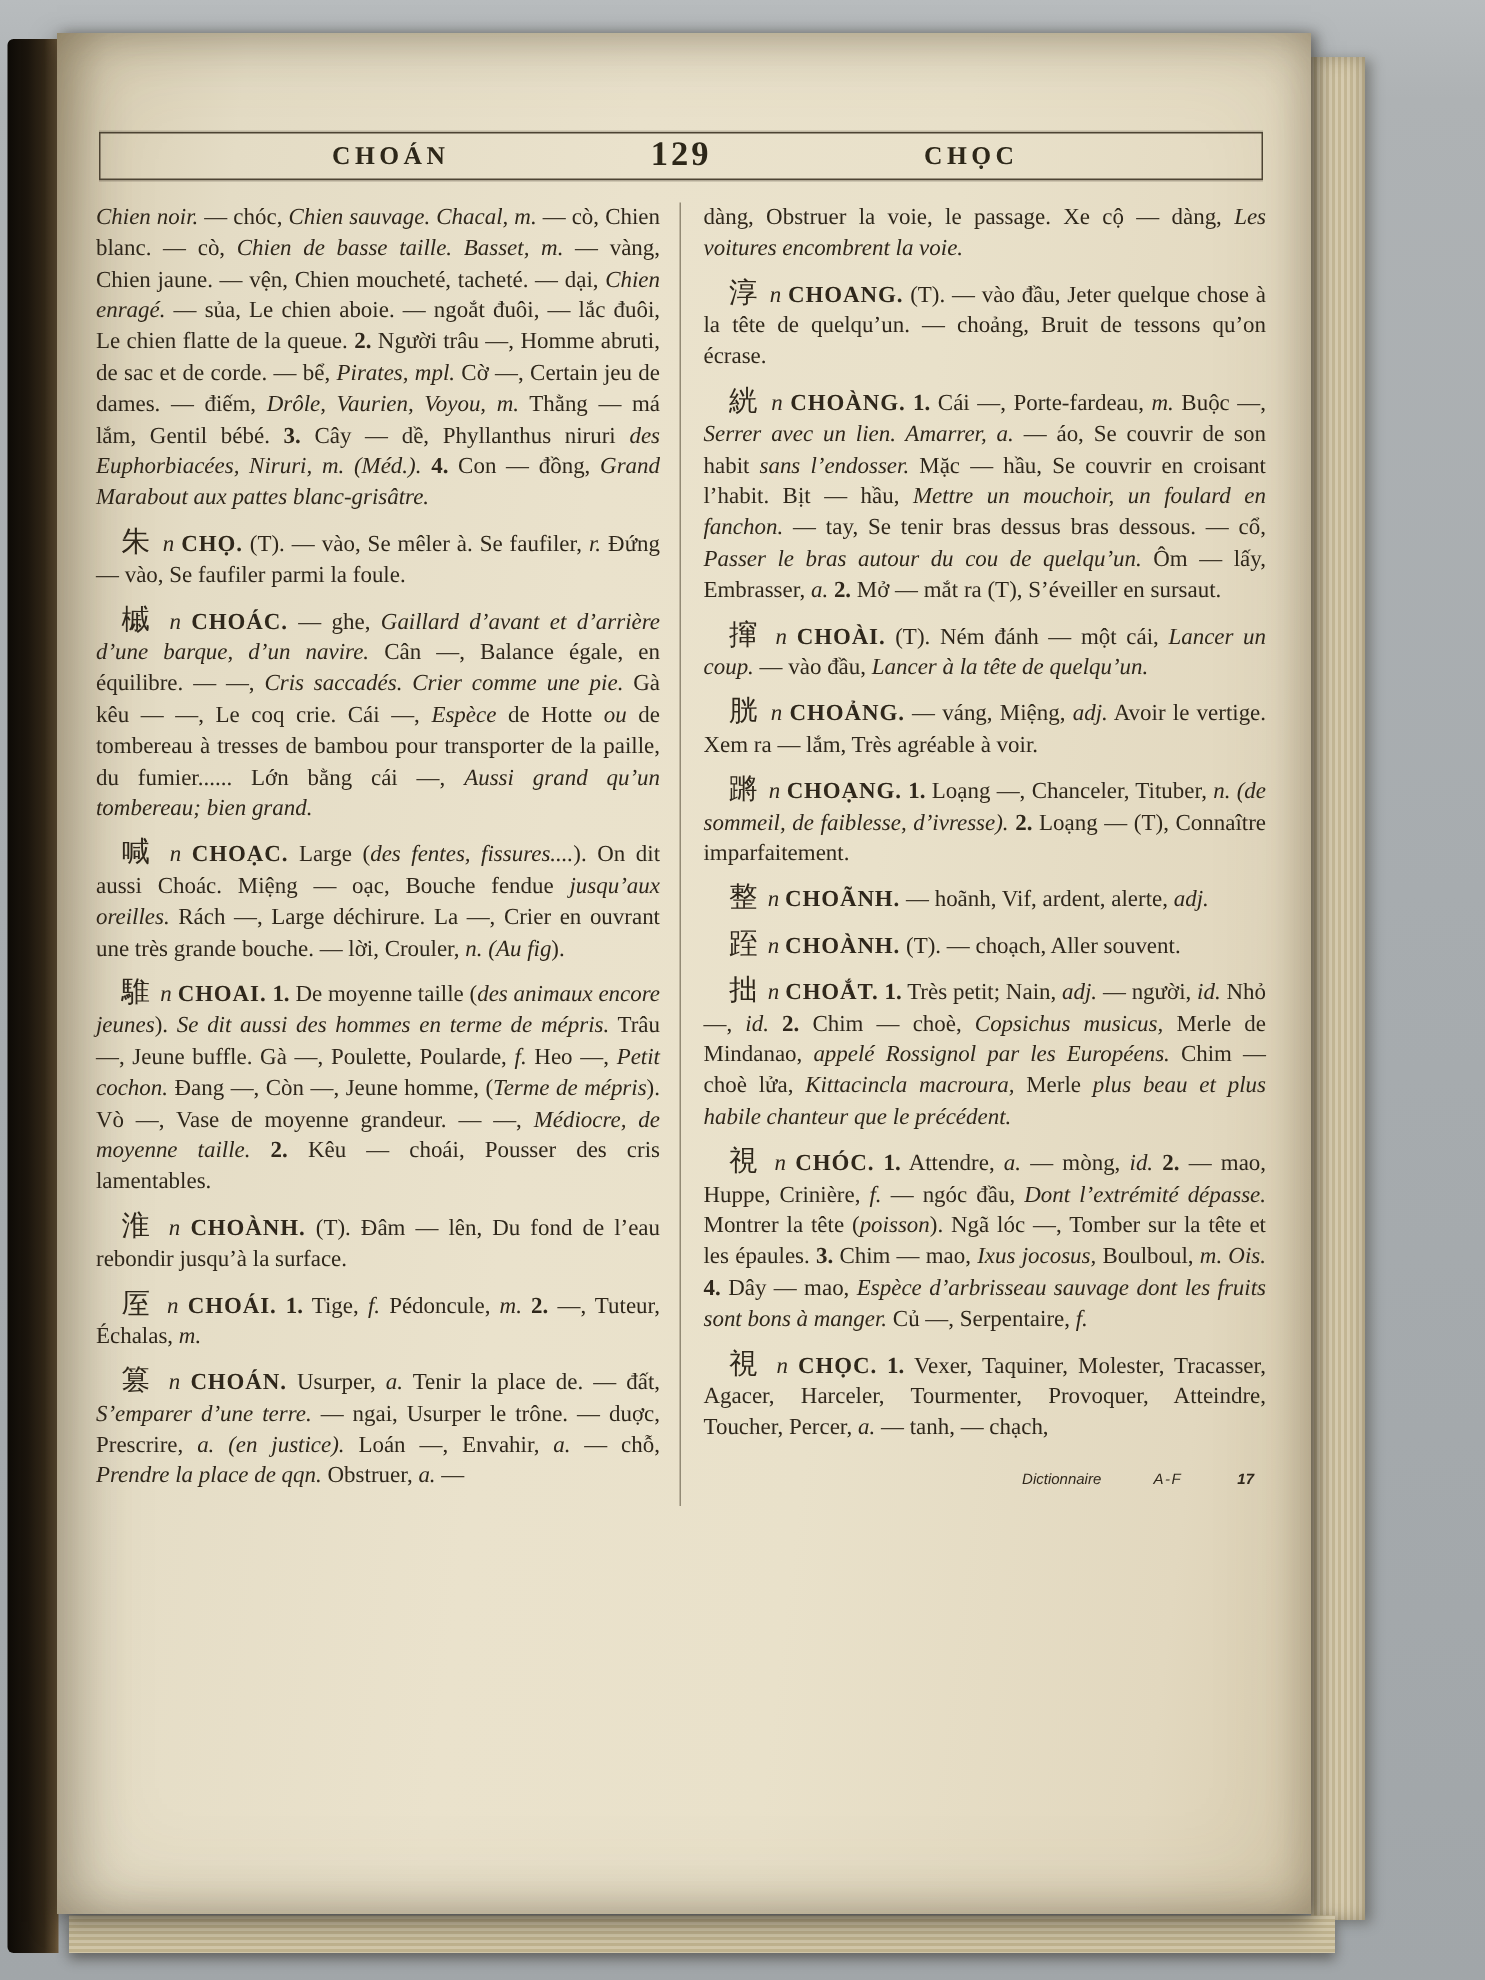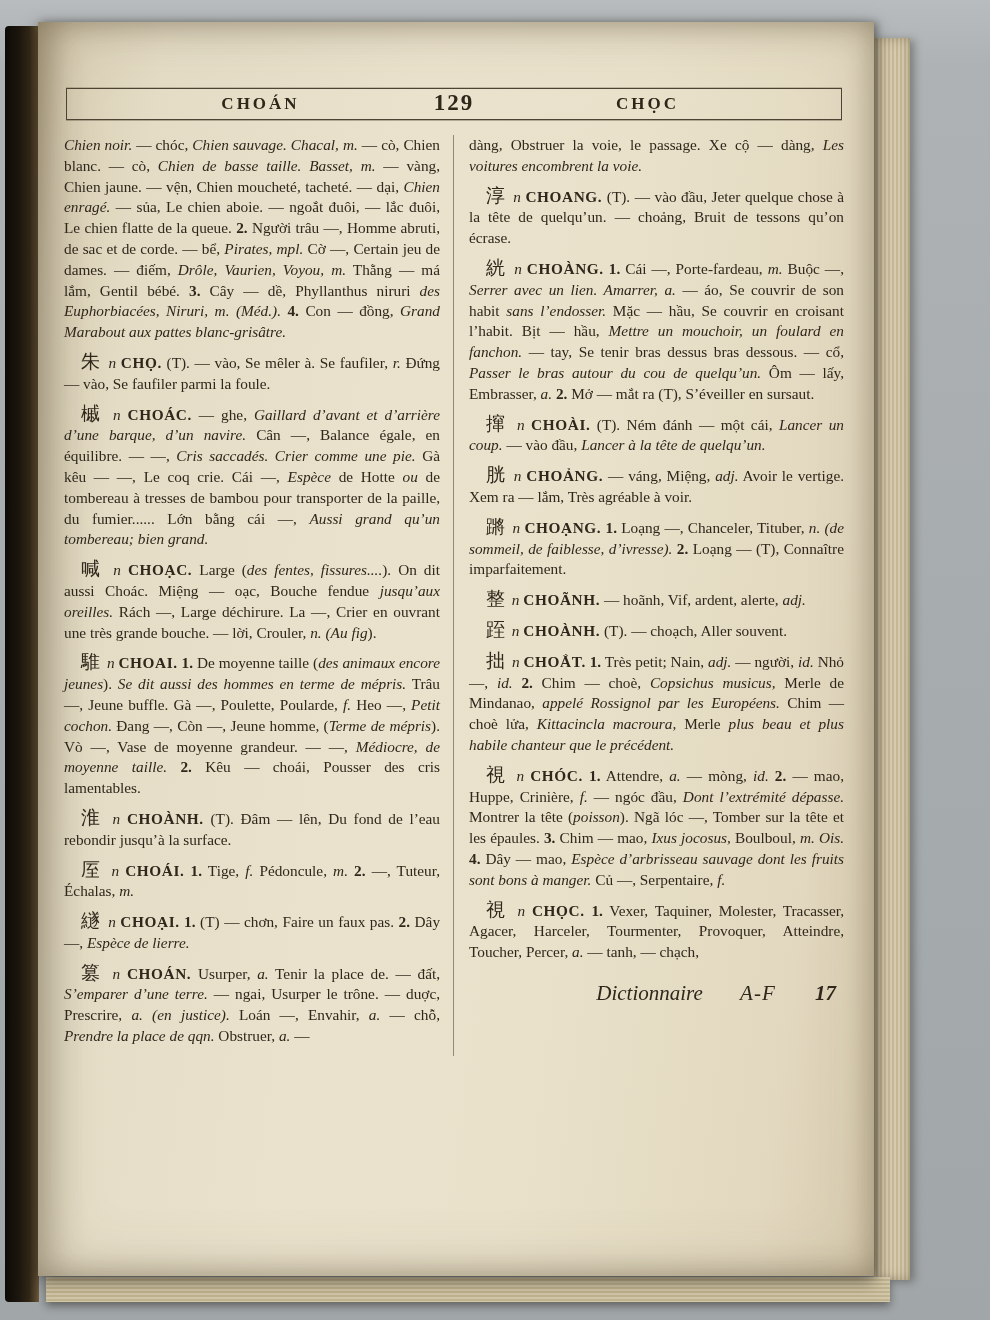--- a/index.html
+++ b/index.html
@@ -41,21 +41,21 @@
     font-family:"Liberation Serif","DejaVu Serif",serif;font-size:15.3px;line-height:20.8px;
     color:#2f271b;}
   .entry.cont{text-indent:0;}
   .cjk{font-family:"DejaVu Sans","Liberation Sans",sans-serif;font-size:19px;line-height:1;margin-right:3px;}
   .hd{font-weight:bold;letter-spacing:.6px;}
   .n{font-style:italic;}
   .i{font-style:italic;}
   .b{font-weight:bold;}
   
   .sig{margin:18px 0 0 0;text-align:right;padding-right:8px;
-    font-family:Liberation Serif, serif;font-size:21px;color:#2f271b;}
+    font-family:Liberation Sans, sans-serif;font-size:10px;color:#2f271b;}
   .sig .name{font-style:italic;}
   .sig .vol{font-style:italic;margin-left:32px;letter-spacing:1px;}
   .sig .num{font-style:italic;font-weight:bold;margin-left:34px;}
 </style>
 </head>
 <body>
 
 <div class="photo">
   <div class="gutter-dark"></div>
   <div class="fore-edge-right"></div>
@@ -73,21 +73,20 @@
       <div class="cols">
         <div class="col col-left">
           <div>
               <p class="entry cont"><span class="i">Chien noir.</span><span> — chóc, </span><span class="i">Chien sauvage. Chacal, m.</span><span> — cò, Chien blanc. — cò, </span><span class="i">Chien de basse taille. Basset, m.</span><span> — vàng, Chien jaune. — vện, Chien moucheté, tacheté. — dại, </span><span class="i">Chien enragé.</span><span> — sủa, Le chien aboie. — ngoắt đuôi, — lắc đuôi, Le chien flatte de la queue. </span><span class="b">2.</span><span> Người trâu —, Homme abruti, de sac et de corde. — bể, </span><span class="i">Pirates, mpl.</span><span> Cờ —, Certain jeu de dames. — điếm, </span><span class="i">Drôle, Vaurien, Voyou, m.</span><span> Thằng — má lắm, Gentil bébé. </span><span class="b">3.</span><span> Cây — dề, Phyllanthus niruri </span><span class="i">des Euphorbiacées, Niruri, m. (Méd.). </span><span class="b">4.</span><span> Con — đồng, </span><span class="i">Grand Marabout aux pattes blanc-grisâtre.</span></p>
               <p class="entry"><span class="cjk">朱</span><span class="n"> n </span><span class="hd">CHỌ.</span><span> (T). — vào, Se mêler à. Se faufiler, </span><span class="i">r.</span><span> Đứng — vào, Se faufiler parmi la foule.</span></p>
               <p class="entry"><span class="cjk">槭</span><span class="n"> n </span><span class="hd">CHOÁC.</span><span> — ghe, </span><span class="i">Gaillard d’avant et d’arrière d’une barque, d’un navire.</span><span> Cân —, Balance égale, en équilibre. — —, </span><span class="i">Cris saccadés. Crier comme une pie.</span><span> Gà kêu — —, Le coq crie. Cái —, </span><span class="i">Espèce</span><span> de Hotte </span><span class="i">ou</span><span> de tombereau à tresses de bambou pour transporter de la paille, du fumier...... Lớn bằng cái —, </span><span class="i">Aussi grand qu’un tombereau; bien grand.</span></p>
               <p class="entry"><span class="cjk">喊</span><span class="n"> n </span><span class="hd">CHOẠC.</span><span> Large (</span><span class="i">des fentes, fissures....</span><span>). On dit aussi Choác. Miệng — oạc, Bouche fendue </span><span class="i">jusqu’aux oreilles.</span><span> Rách —, Large déchirure. La —, Crier en ouvrant une très grande bouche. — lời, Crouler, </span><span class="i">n. (Au fig</span><span>).</span></p>
               <p class="entry"><span class="cjk">騅</span><span class="n"> n </span><span class="hd">CHOAI.</span><span class="b"> 1.</span><span> De moyenne taille (</span><span class="i">des animaux encore jeunes</span><span>). </span><span class="i">Se dit aussi des hommes en terme de mépris.</span><span> Trâu —, Jeune buffle. Gà —, Poulette, Poularde, </span><span class="i">f.</span><span> Heo —, </span><span class="i">Petit cochon.</span><span> Đang —, Còn —, Jeune homme, (</span><span class="i">Terme de mépris</span><span>). Vò —, Vase de moyenne grandeur. — —, </span><span class="i">Médiocre, de moyenne taille.</span><span class="b"> 2.</span><span> Kêu — choái, Pousser des cris lamentables.</span></p>
               <p class="entry"><span class="cjk">淮</span><span class="n"> n </span><span class="hd">CHOÀNH.</span><span> (T). Đâm — lên, Du fond de l’eau rebondir jusqu’à la surface.</span></p>
               <p class="entry"><span class="cjk">厔</span><span class="n"> n </span><span class="hd">CHOÁI.</span><span class="b"> 1.</span><span> Tige, </span><span class="i">f.</span><span> Pédoncule, </span><span class="i">m.</span><span class="b"> 2.</span><span> —, Tuteur, Échalas, </span><span class="i">m.</span></p>
-              <p class="entry"><span class="cjk">繸</span><span class="n"> n </span><span class="hd">CHOẠI.</span><span class="b"> 1.</span><span> (T) — chơn, Faire un faux pas. </span><span class="b">2.</span><span> Dây —, </span><span class="i">Espèce de lierre.</span></p>
               <p class="entry"><span class="cjk">篡</span><span class="n"> n </span><span class="hd">CHOÁN.</span><span> Usurper, </span><span class="i">a.</span><span> Tenir la place de. — đất, </span><span class="i">S’emparer d’une terre.</span><span> — ngai, Usurper le trône. — duợc, Prescrire, </span><span class="i">a. (en justice).</span><span> Loán —, Envahir, </span><span class="i">a.</span><span> — chỗ, </span><span class="i">Prendre la place de qqn.</span><span> Obstruer, </span><span class="i">a.</span><span> —</span></p>
             </div>
         </div>
         <div class="col col-right">
           <div>
               <p class="entry cont"><span>dàng, Obstruer la voie, le passage. Xe cộ — dàng, </span><span class="i">Les voitures encombrent la voie.</span></p>
               <p class="entry"><span class="cjk">淳</span><span class="n"> n </span><span class="hd">CHOANG.</span><span> (T). — vào đầu, Jeter quelque chose à la tête de quelqu’un. — choảng, Bruit de tessons qu’on écrase.</span></p>
               <p class="entry"><span class="cjk">絖</span><span class="n"> n </span><span class="hd">CHOÀNG.</span><span class="b"> 1.</span><span> Cái —, Porte-fardeau, </span><span class="i">m.</span><span> Buộc —, </span><span class="i">Serrer avec un lien. Amarrer, a.</span><span> — áo, Se couvrir de son habit </span><span class="i">sans l’endosser.</span><span> Mặc — hầu, Se couvrir en croisant l’habit. Bịt — hầu, </span><span class="i">Mettre un mouchoir, un foulard en fanchon.</span><span> — tay, Se tenir bras dessus bras dessous. — cổ, </span><span class="i">Passer le bras autour du cou de quelqu’un.</span><span> Ôm — lấy, Embrasser, </span><span class="i">a.</span><span class="b"> 2.</span><span> Mở — mắt ra (T), S’éveiller en sursaut.</span></p>
               <p class="entry"><span class="cjk">撺</span><span class="n"> n </span><span class="hd">CHOÀI.</span><span> (T). Ném đánh — một cái, </span><span class="i">Lancer un coup.</span><span> — vào đầu, </span><span class="i">Lancer à la tête de quelqu’un.</span></p>
               <p class="entry"><span class="cjk">胱</span><span class="n"> n </span><span class="hd">CHOẢNG.</span><span> — váng, Miệng, </span><span class="i">adj.</span><span> Avoir le vertige. Xem ra — lắm, Très agréable à voir.</span></p>

